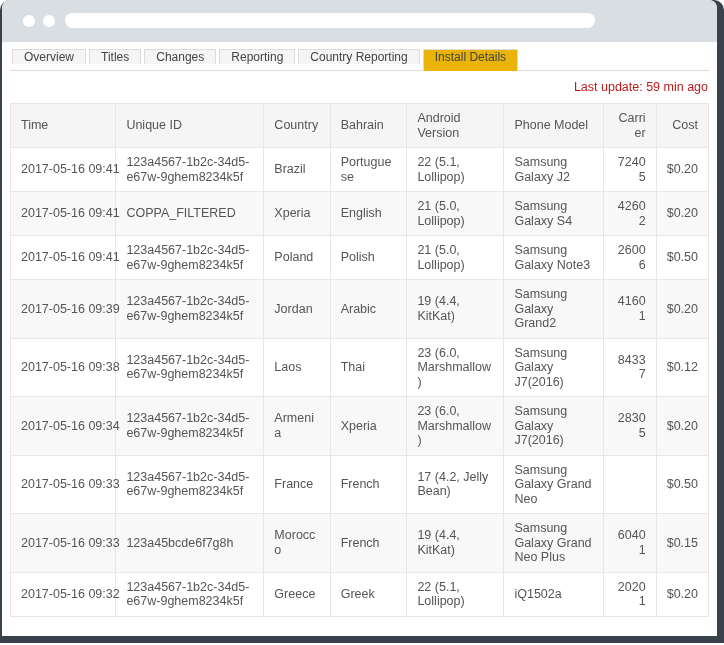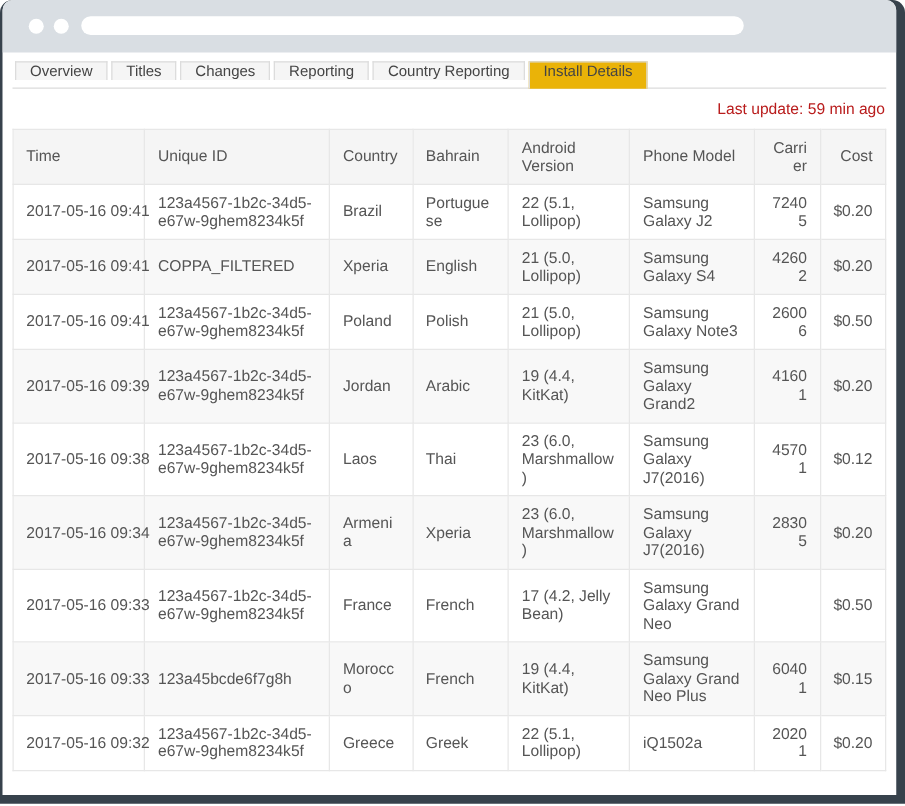--- a/index.html
+++ b/index.html
@@ -124,21 +124,21 @@
               <td class="num">41601</td>
               <td class="num">$0.20</td>
             </tr>
             <tr>
               <td class="time">2017-05-16 09:38</td>
               <td>123a4567-1b2c-34d5-e67w-9ghem8234k5f</td>
               <td>Laos</td>
               <td>Thai</td>
               <td>23 (6.0, Marshmallow)</td>
               <td>Samsung Galaxy J7(2016)</td>
-              <td class="num">45701</td>
+              <td class="num">84337</td>
               <td class="num">$0.12</td>
             </tr>
             <tr>
               <td class="time">2017-05-16 09:34</td>
               <td>123a4567-1b2c-34d5-e67w-9ghem8234k5f</td>
               <td>Armenia</td>
               <td>Xperia</td>
               <td>23 (6.0, Marshmallow)</td>
               <td>Samsung Galaxy J7(2016)</td>
               <td class="num">28305</td>

